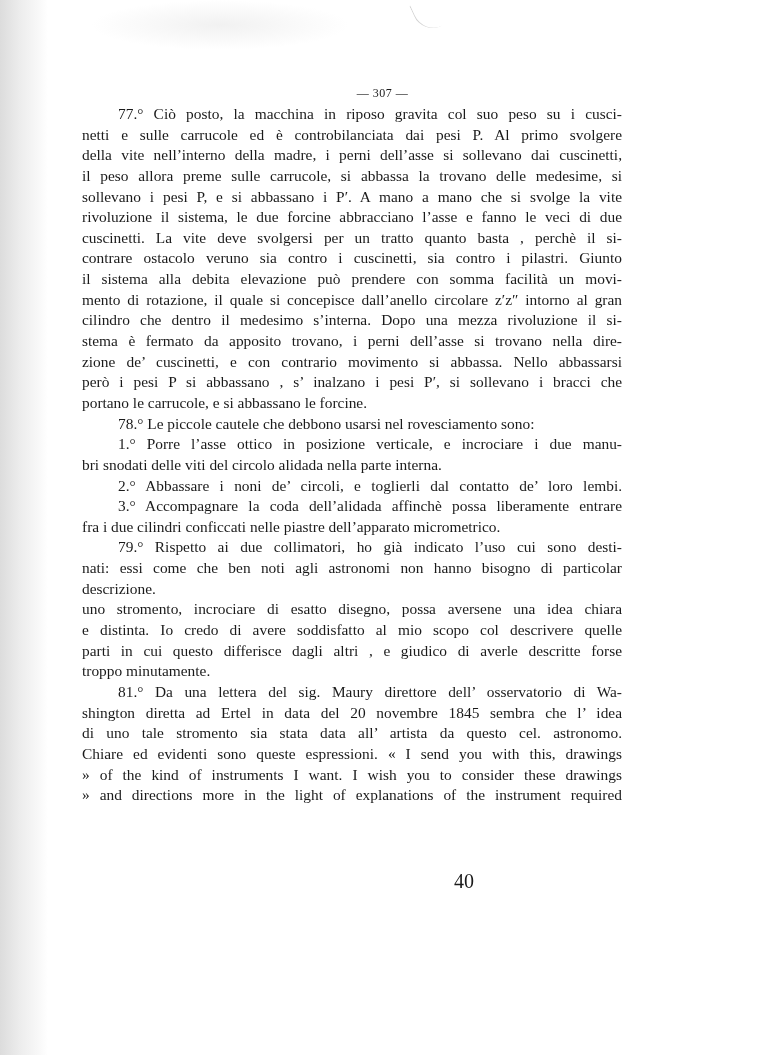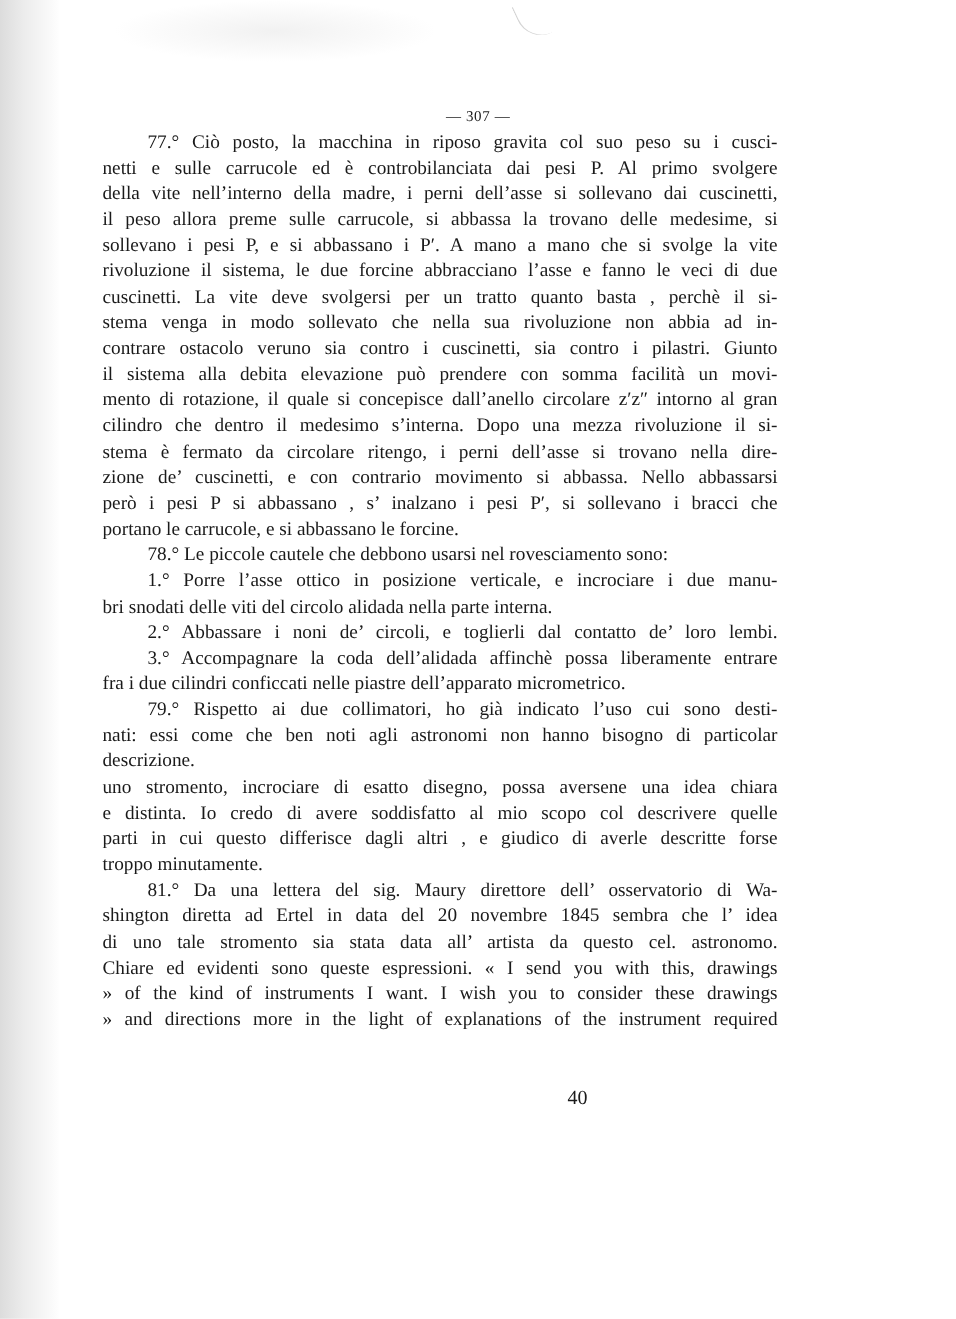--- a/index.html
+++ b/index.html
@@ -34,46 +34,45 @@
     }
     .line {
       display: block; white-space: nowrap;
       text-align: justify; text-align-last: justify;
       height: 20.65px;
     }
     .line.last { text-align-last: left; }
     .line.indent { padding-left: 36px; }
     .signature {
       position: absolute; top: 870px; left: 454px;
-      font-size: 16px;
+      font-size: 20px;
     }
   </style>
 </head>
 <body>
 
 <div class="page-shadow-left"></div>
 <div class="page-smudge"></div>
 <div class="page-crease"></div>
 
 <div class="header">— 307 —</div>
 
 <div class="text-block">
   <span class="line indent">77.° Ciò posto, la macchina in riposo gravita col suo peso su i cusci-</span>
   <span class="line">netti e sulle carrucole ed è controbilanciata dai pesi P. Al primo svolgere</span>
   <span class="line">della vite nell’interno della madre, i perni dell’asse si sollevano dai cuscinetti,</span>
   <span class="line">il peso allora preme sulle carrucole, si abbassa la trovano delle medesime, si</span>
   <span class="line">sollevano i pesi P, e si abbassano i P′. A mano a mano che si svolge la vite</span>
   <span class="line">rivoluzione il sistema, le due forcine abbracciano l’asse e fanno le veci di due</span>
   <span class="line">cuscinetti. La vite deve svolgersi per un tratto quanto basta , perchè il si-</span>
-  <span class="line">stema venga in modo sollevato che nella sua rivoluzione non abbia ad in-</span>
   <span class="line">contrare ostacolo veruno sia contro i cuscinetti, sia contro i pilastri. Giunto</span>
   <span class="line">il sistema alla debita elevazione può prendere con somma facilità un movi-</span>
   <span class="line">mento di rotazione, il quale si concepisce dall’anello circolare z′z″ intorno al gran</span>
   <span class="line">cilindro che dentro il medesimo s’interna. Dopo una mezza rivoluzione il si-</span>
-  <span class="line">stema è fermato da circolare ritengo, i perni dell’asse si trovano nella dire-</span>
+  <span class="line">stema è fermato da apposito trovano, i perni dell’asse si trovano nella dire-</span>
   <span class="line">zione de’ cuscinetti, e con contrario movimento si abbassa. Nello abbassarsi</span>
   <span class="line">però i pesi P si abbassano , s’ inalzano i pesi P′, si sollevano i bracci che</span>
   <span class="line last">portano le carrucole, e si abbassano le forcine.</span>
   <span class="line indent last">78.° Le piccole cautele che debbono usarsi nel rovesciamento sono:</span>
   <span class="line indent">1.° Porre l’asse ottico in posizione verticale, e incrociare i due manu-</span>
   <span class="line last">bri snodati delle viti del circolo alidada nella parte interna.</span>
   <span class="line indent">2.° Abbassare i noni de’ circoli, e toglierli dal contatto de’ loro lembi.</span>
   <span class="line indent">3.° Accompagnare la coda dell’alidada affinchè possa liberamente entrare</span>
   <span class="line last">fra i due cilindri conficcati nelle piastre dell’apparato micrometrico.</span>
   <span class="line indent">79.° Rispetto ai due collimatori, ho già indicato l’uso cui sono desti-</span>

